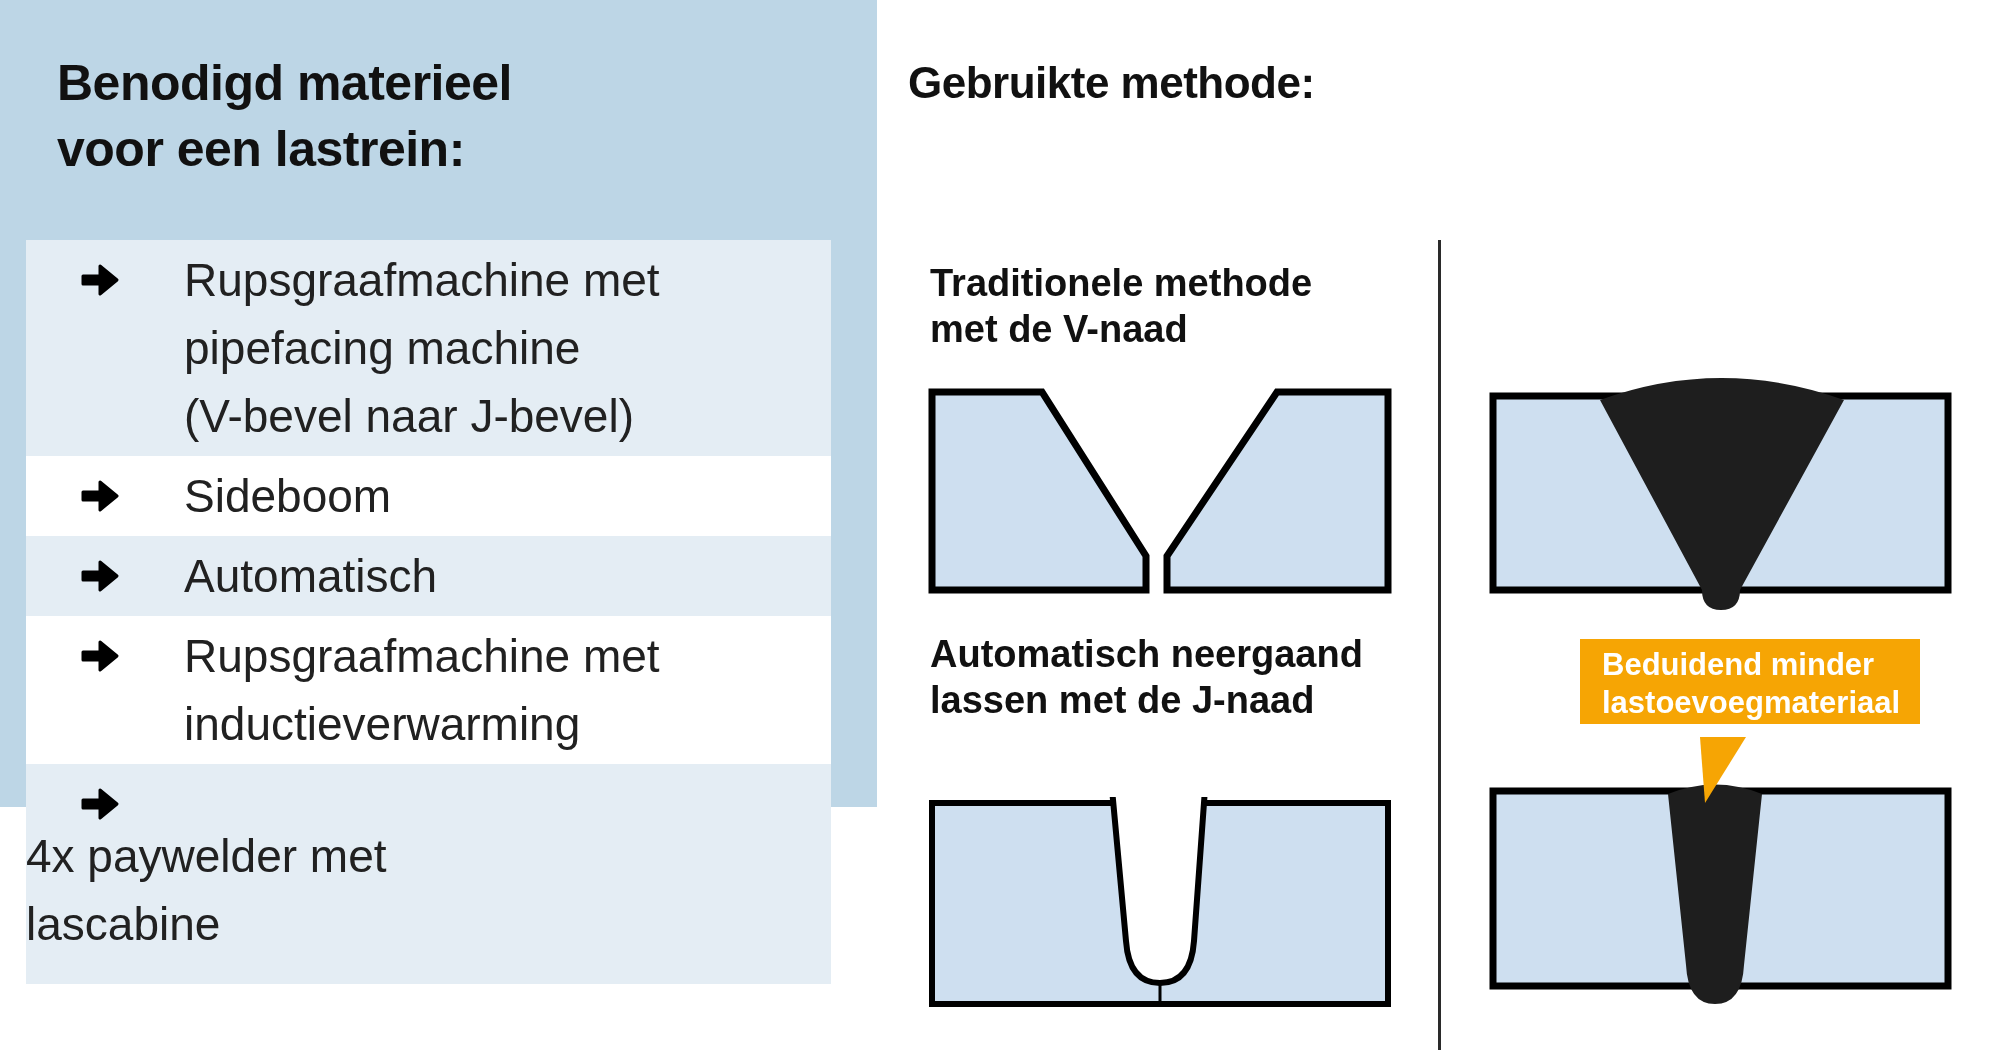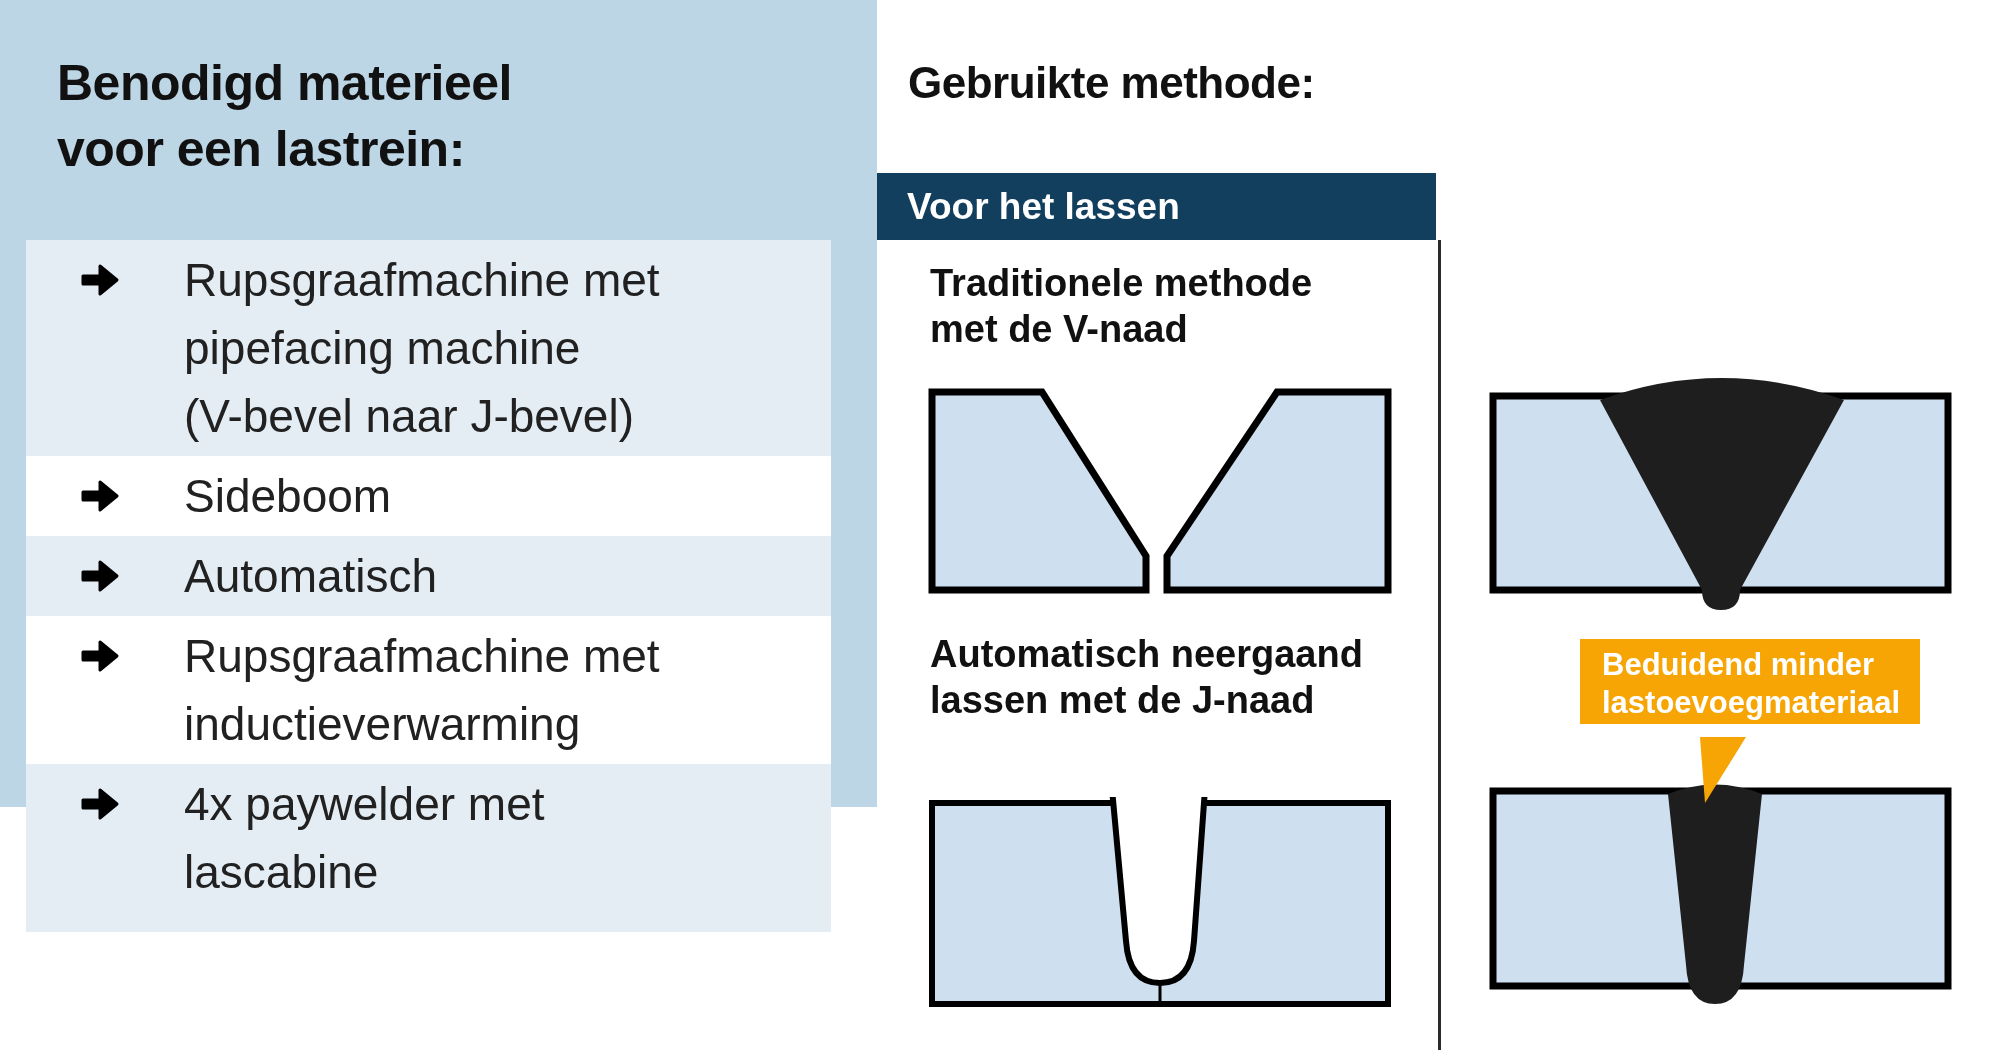--- a/index.html
+++ b/index.html
@@ -22,21 +22,21 @@
   
   .left-panel{position:absolute;left:0;top:0;width:877px;height:807px;background:var(--left-panel-bg);}
   .left-title{
     position:absolute;left:57px;top:50px;margin:0;
     font-size:50px;line-height:66px;font-weight:800;letter-spacing:-.5px;
     white-space:pre-line;color:var(--text-dark);
   }
   .equip-list{position:absolute;left:26px;top:240px;width:805px;}
   .list-item{display:flex;align-items:flex-start;padding:6px 0;background:var(--row-alt-bg);}
   .list-item:nth-child(even){background:#ffffff;}
-  .list-item:last-child{padding-bottom:26px;}
+  .list-item:last-child{padding-bottom:26px;flex-direction:column;}
   .bullet{flex:none;width:40px;height:36px;margin:16px 64px 0 54px;}
   .item-text{
     font-size:46px;line-height:68px;font-weight:300;color:#212121;
     white-space:pre-line;
   }
   
   .right-panel{position:absolute;left:877px;top:0;width:1123px;height:1059px;background:#fff;}
   .right-title{
     position:absolute;left:908px;top:52px;margin:0;
     font-size:44px;line-height:62px;font-weight:800;letter-spacing:-.5px;color:var(--text-dark);
@@ -115,21 +115,20 @@
         <span class="item-text">4x paywelder met
 lascabine</span>
       </div>
     </div>
   </section>
 
   <section class="right-panel"></section>
 
   <h1 class="right-title">Gebruikte methode:</h1>
 
-  <div class="col-header before">Voor het lassen</div>
 
   <div class="divider"></div>
 
   <p class="method-label method-1">Traditionele methode
 met de V-naad</p>
   <p class="method-label method-2">Automatisch neergaand
 lassen met de J-naad</p>
 
   <svg class="diagram d1" width="468" height="212" viewBox="0 0 468 212">
     <polygon class="plate" stroke-width="7" points="6,6 116,6 220,170 220,204 6,204"></polygon>

